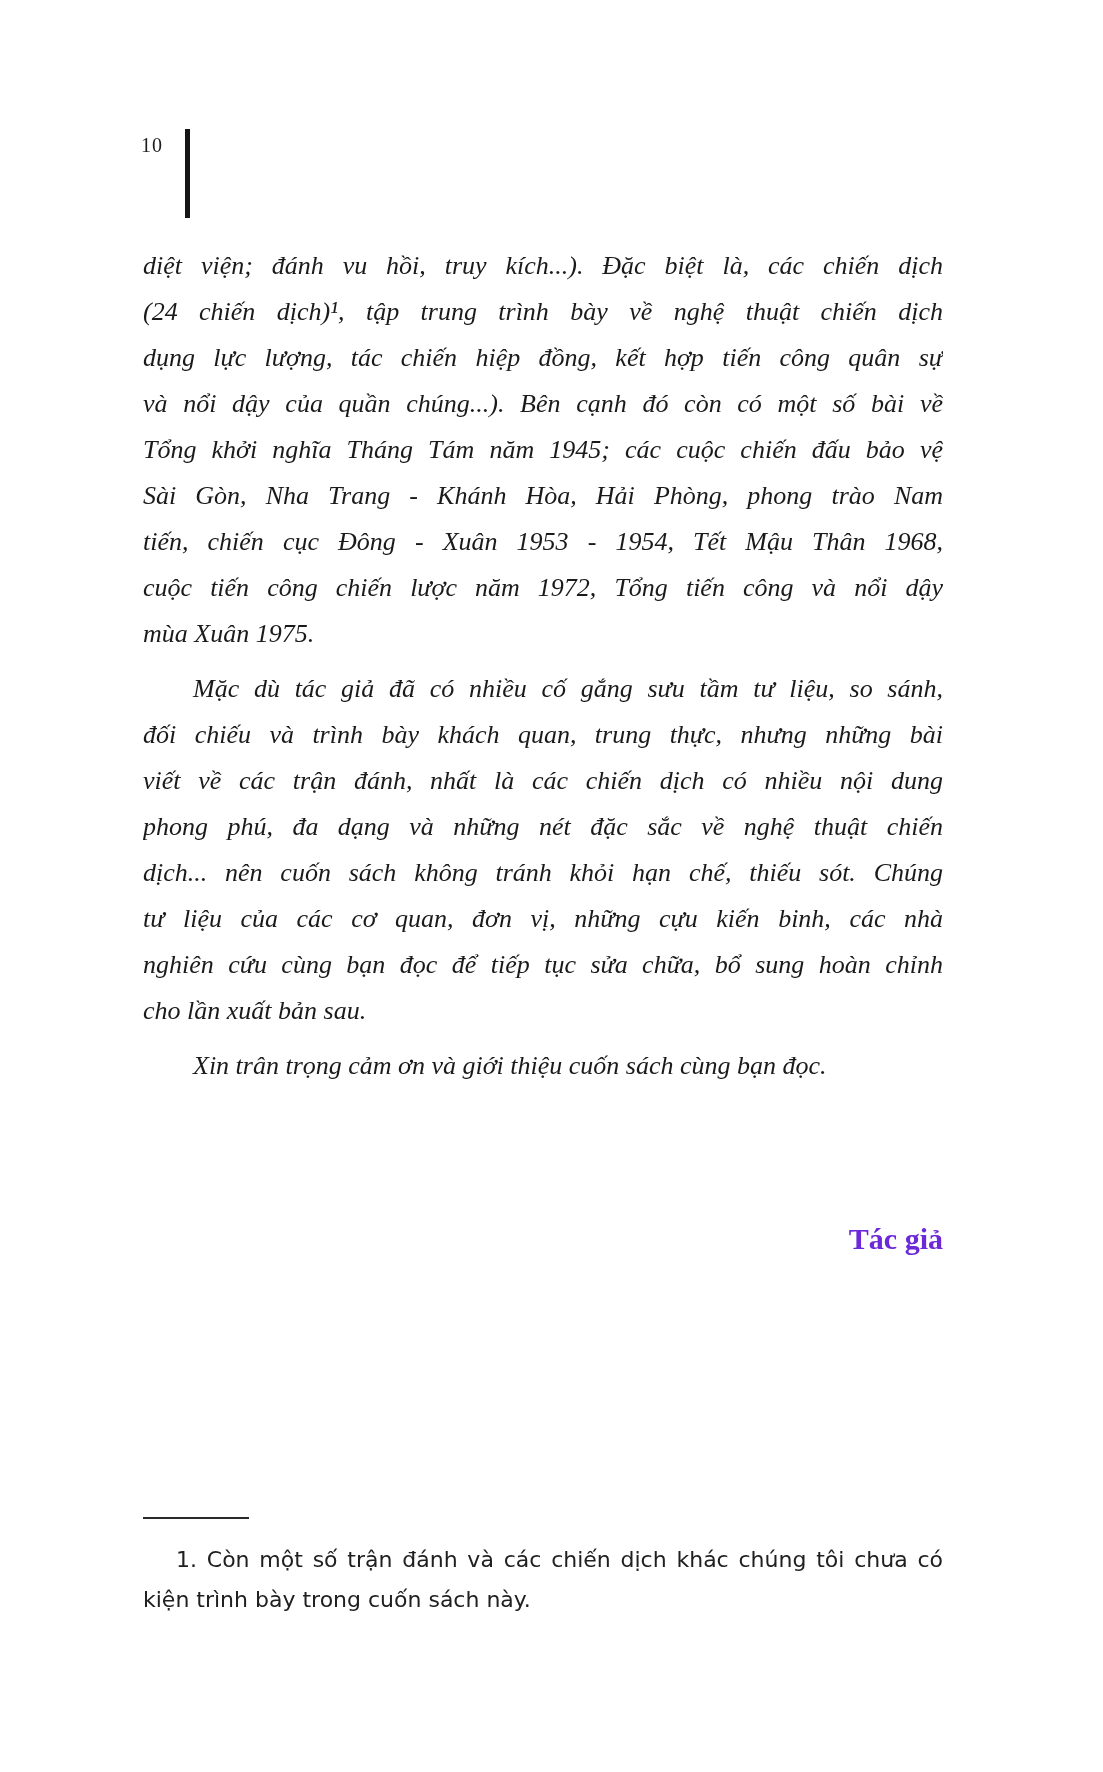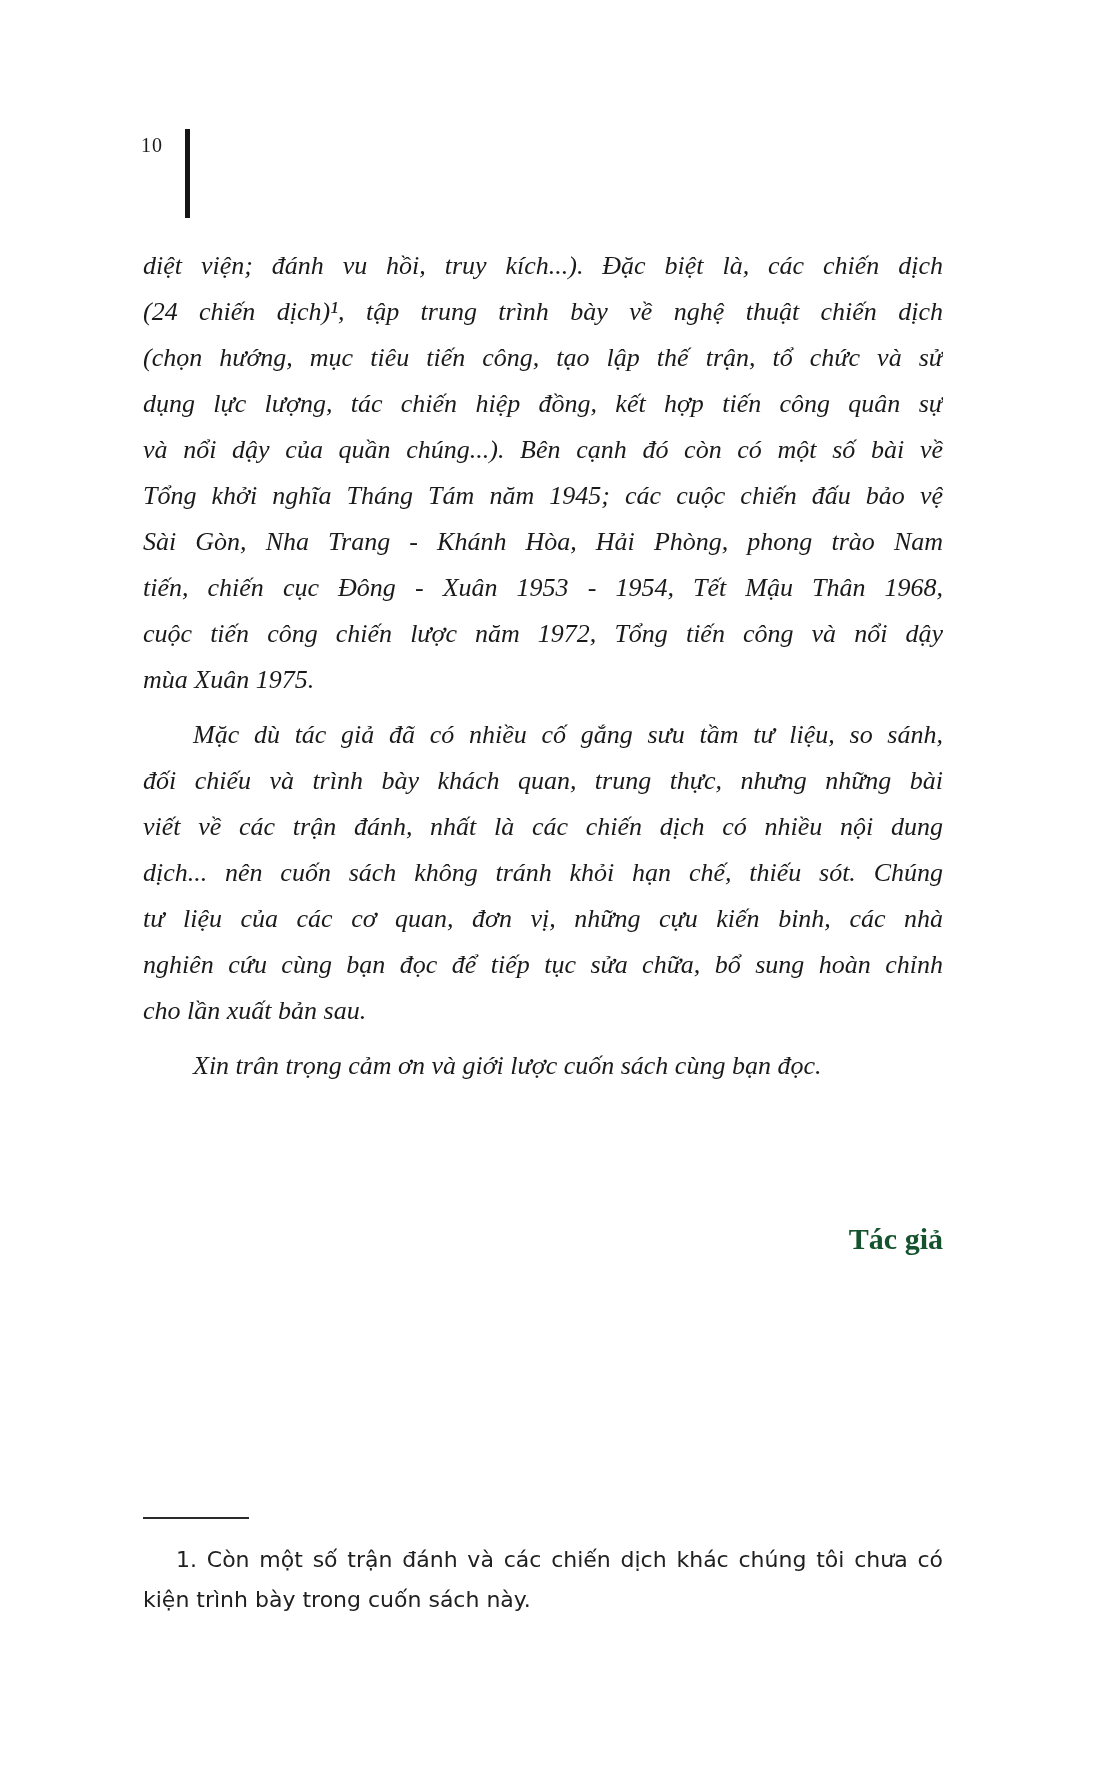--- a/index.html
+++ b/index.html
@@ -42,21 +42,21 @@
   }
   .line.last { text-align-last: left; }
   .para.indent .line:first-child { text-indent: 50px; }
 
   
   .signature {
     position: absolute; left: 143px; top: 1222px; width: 800px;
     text-align: right;
     font-weight: bold;
     font-size: 30px;
-    color: #14532d;
+    color: #6d28d9;
   }
 
   
   .footnote-rule {
     position: absolute; left: 143px; top: 1517px;
     width: 106px; height: 2px; background: #2a2a2a;
   }
   .footnote {
     position: absolute; left: 143px; top: 1540px; width: 800px;
     font-family: "DejaVu Sans", "Liberation Sans", sans-serif;
@@ -78,40 +78,40 @@
 
 <div class="page">
 
   <span class="pageno">10</span>
   <span class="pageno-bar"></span>
 
   <div class="content" id="content">
       <div class="para">
         <div class="line">diệt viện; đánh vu hồi, truy kích...). Đặc biệt là, các chiến dịch</div>
         <div class="line">(24 chiến dịch)¹, tập trung trình bày về nghệ thuật chiến dịch</div>
-        <div class="line">(chọn hướng, mục tiêu tiến công, tạo lập thế trận, tổ chức và sử</div>
         <div class="line">dụng lực lượng, tác chiến hiệp đồng, kết hợp tiến công quân sự</div>
         <div class="line">và nổi dậy của quần chúng...). Bên cạnh đó còn có một số bài về</div>
         <div class="line">Tổng khởi nghĩa Tháng Tám năm 1945; các cuộc chiến đấu bảo vệ</div>
         <div class="line">Sài Gòn, Nha Trang - Khánh Hòa, Hải Phòng, phong trào Nam</div>
         <div class="line">tiến, chiến cục Đông - Xuân 1953 - 1954, Tết Mậu Thân 1968,</div>
         <div class="line">cuộc tiến công chiến lược năm 1972, Tổng tiến công và nổi dậy</div>
         <div class="line last">mùa Xuân 1975.</div>
       </div>
       <div class="para indent">
         <div class="line">Mặc dù tác giả đã có nhiều cố gắng sưu tầm tư liệu, so sánh,</div>
         <div class="line">đối chiếu và trình bày khách quan, trung thực, nhưng những bài</div>
         <div class="line">viết về các trận đánh, nhất là các chiến dịch có nhiều nội dung</div>
+        <div class="line">phong phú, đa dạng và những nét đặc sắc về nghệ thuật chiến</div>
         <div class="line">dịch... nên cuốn sách không tránh khỏi hạn chế, thiếu sót. Chúng</div>
         <div class="line">tư liệu của các cơ quan, đơn vị, những cựu kiến binh, các nhà</div>
         <div class="line">nghiên cứu cùng bạn đọc để tiếp tục sửa chữa, bổ sung hoàn chỉnh</div>
         <div class="line last">cho lần xuất bản sau.</div>
       </div>
       <div class="para indent">
-        <div class="line last">Xin trân trọng cảm ơn và giới lược cuốn sách cùng bạn đọc.</div>
+        <div class="line last">Xin trân trọng cảm ơn và giới thiệu cuốn sách cùng bạn đọc.</div>
       </div>
     </div>
 
   <div class="signature">Tác giả</div>
 
   <div class="footnote-rule"></div>
 
   <div class="footnote" id="footnote">
       <div class="fn-line">1. Còn một số trận đánh và các chiến dịch khác chúng tôi chưa có điều</div>
       <div class="fn-line last">kiện trình bày trong cuốn sách này.</div>

